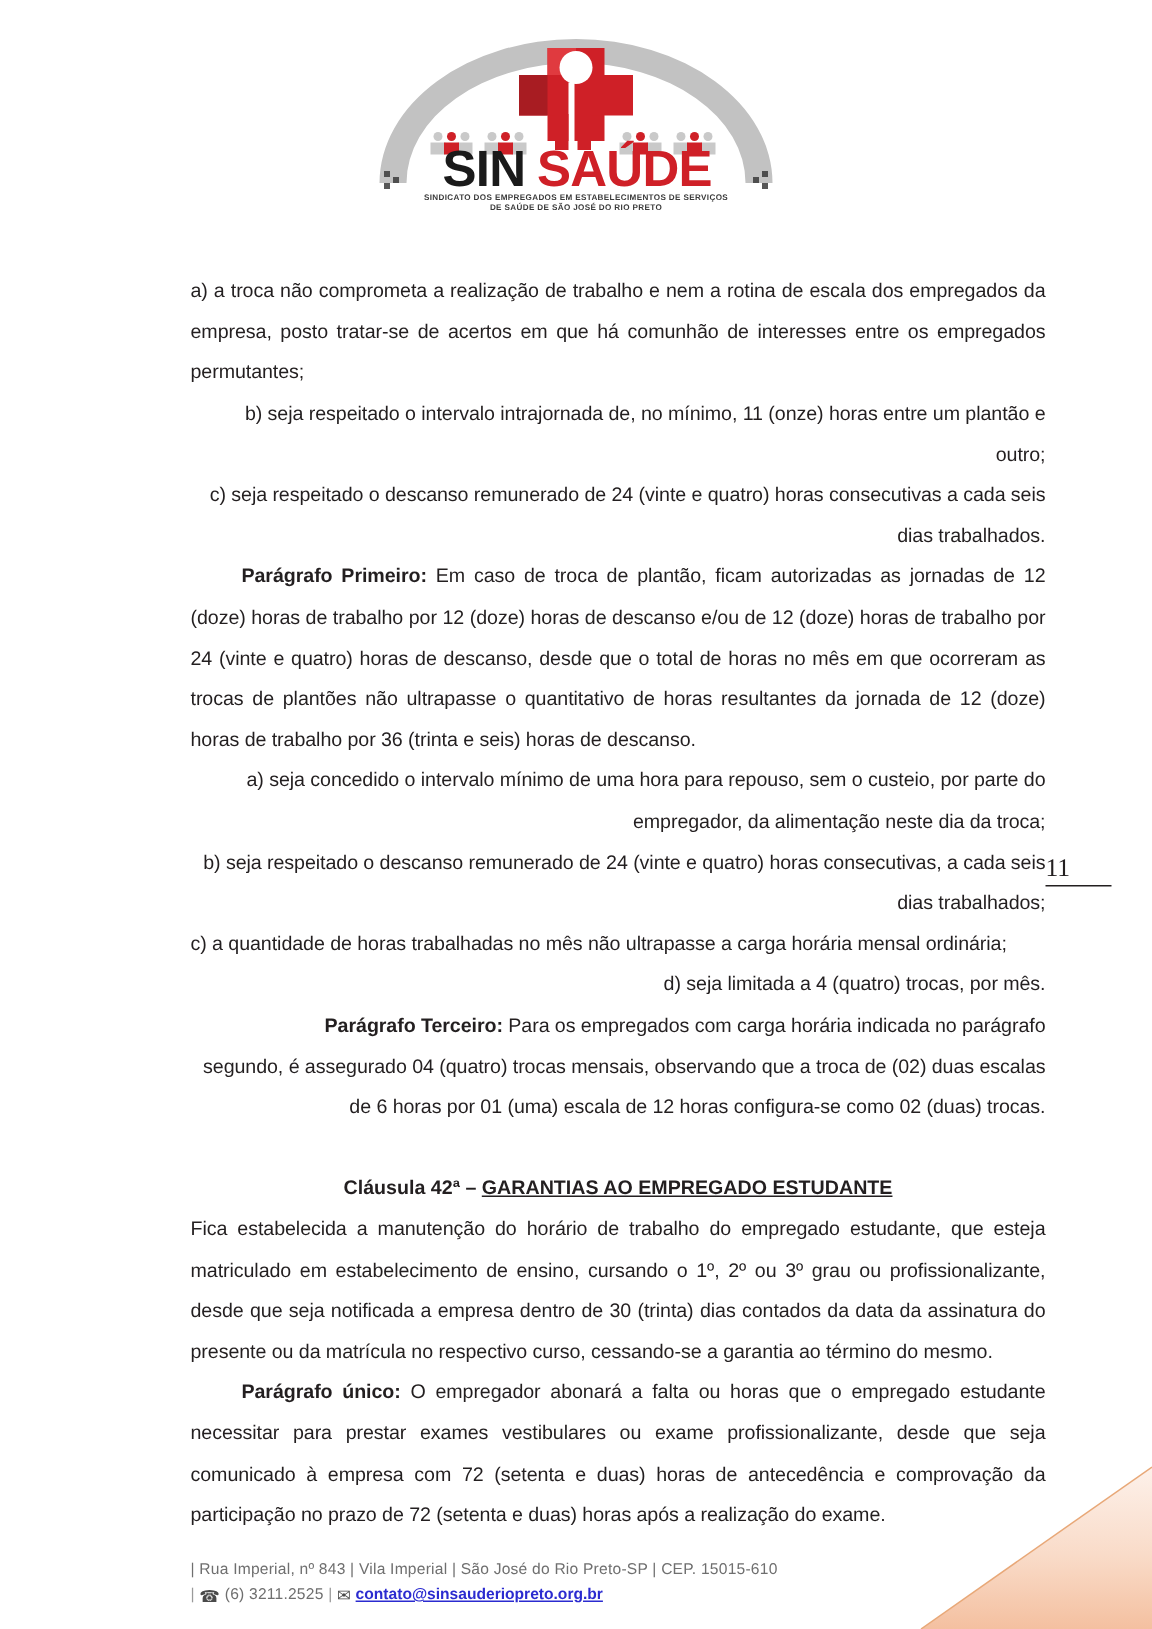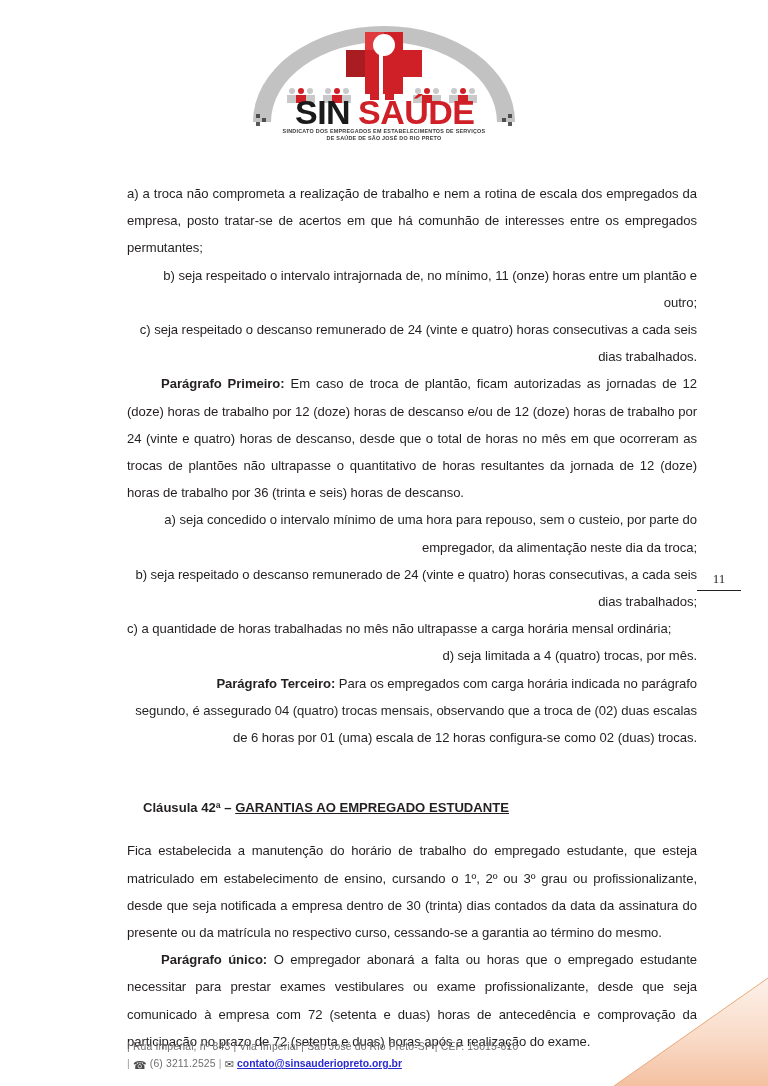--- a/index.html
+++ b/index.html
@@ -46,35 +46,35 @@
     text-justify: inter-word;
     letter-spacing: -0.05px;
   }
   p.para.nojust { text-align: right; }
   .b { font-weight: bold; padding-left: 34px; }
   .u { text-decoration: underline; }
 
   .clause-gap { height: 27px; }
 
   h2.clause {
-    margin: 16px;
+    margin: 0;
     font-size: 13.1px;
     line-height: 27.2px;
     color: #231f20;
     font-weight: bold;
+    text-align: center;
   }
 
   
   .page-number {
     position: absolute;
     right: 27px;
     top: 571px;
     width: 44px;
-    text-align: center;
-    font-size: 13px;
+    font-size: 17px;
     color: #231f20;
     font-family: "Liberation Serif", serif;
     padding-bottom: 3px;
     border-bottom: 1px solid #231f20;
     line-height: 16px;
   }
 
   
   .footer {
     position: absolute;

